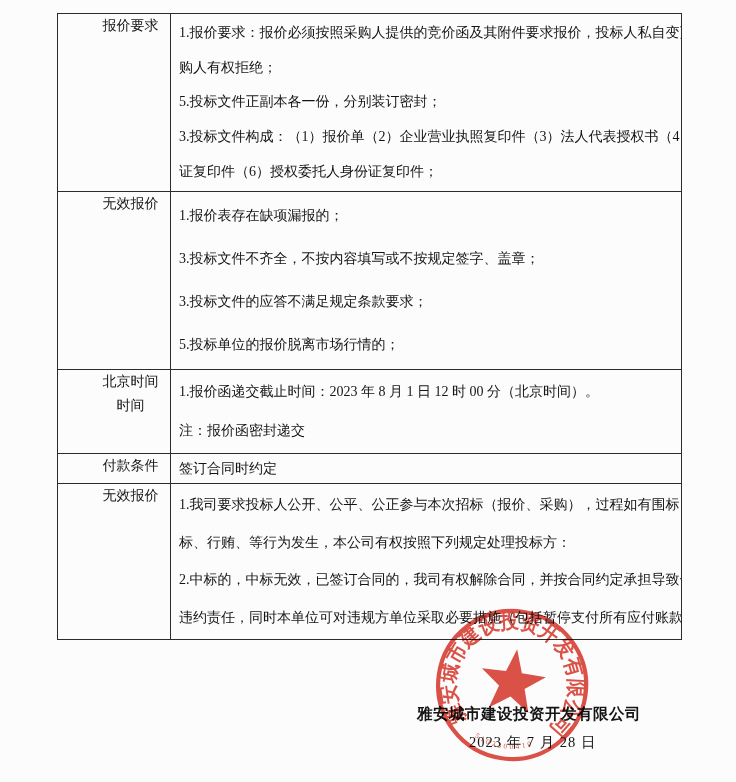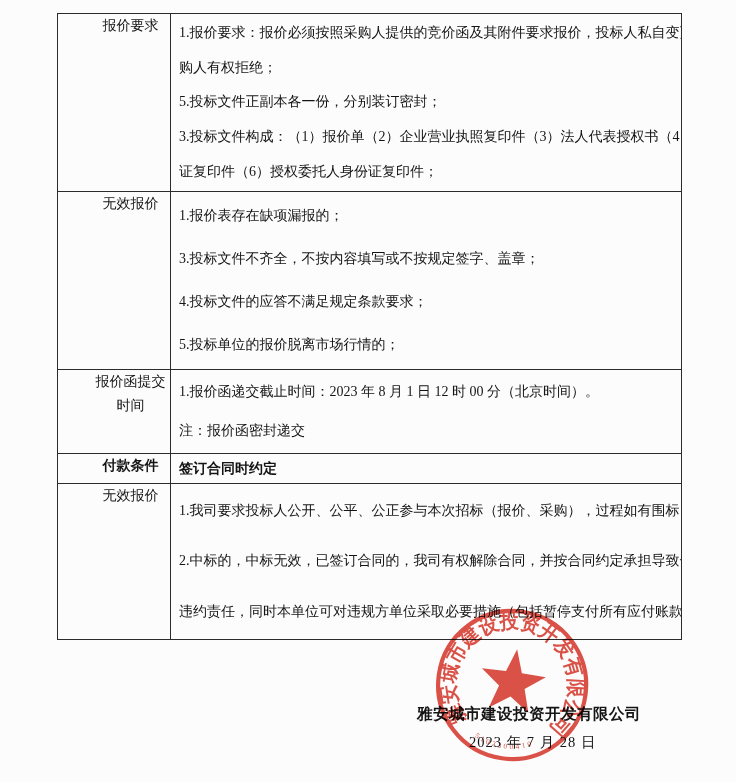--- a/index.html
+++ b/index.html
@@ -88,51 +88,52 @@
         </div>
     </div>
 
     <div class="row" style="height: 178px;">
       <div class="cell label">
           <div class="label-line">无效报价</div>
         </div>
       <div class="cell content">
           <div class="content-line">1.报价表存在缺项漏报的；</div>
           <div class="content-line">3.投标文件不齐全，不按内容填写或不按规定签字、盖章；</div>
-          <div class="content-line">4.投标文件的应答不满足规定条款要求；</div>
+          <div class="content-line">3.投标文件的应答不满足规定条款要求；</div>
           <div class="content-line">5.投标单位的报价脱离市场行情的；</div>
         </div>
     </div>
 
     <div class="row" style="height: 84px;">
       <div class="cell label">
-          <div class="label-line">报价函提交</div>
+          <div class="label-line">北京时间</div>
           <div class="label-line">时间</div>
         </div>
       <div class="cell content">
           <div class="content-line">1.报价函递交截止时间：2023 年 8 月 1 日 12 时 00 分（北京时间）。</div>
           <div class="content-line">注：报价函密封递交</div>
         </div>
     </div>
 
-    <div class="row" style="height: 30px; font-weight: bold;">
+    <div class="row" style="height: 30px;">
       <div class="cell label">
           <div class="label-line">付款条件</div>
         </div>
       <div class="cell content">
           <div class="content-line">签订合同时约定</div>
         </div>
     </div>
 
     <div class="row" style="height: 156px;">
       <div class="cell label">
           <div class="label-line">无效报价</div>
         </div>
       <div class="cell content">
           <div class="content-line">1.我司要求投标人公开、公平、公正参与本次招标（报价、采购），过程如有围标、串标、陪</div>
+          <div class="content-line">标、行贿、等行为发生，本公司有权按照下列规定处理投标方：</div>
           <div class="content-line">2.中标的，中标无效，已签订合同的，我司有权解除合同，并按合同约定承担导致合同终止的</div>
           <div class="content-line">违约责任，同时本单位可对违规方单位采取必要措施（包括暂停支付所有应付账款，或通过司</div>
         </div>
     </div>
   </div>
 
   <div class="signature-company">雅安城市建设投资开发有限公司</div>
 
   <div class="signature-date">2023 年 7 月 28 日</div>
 

